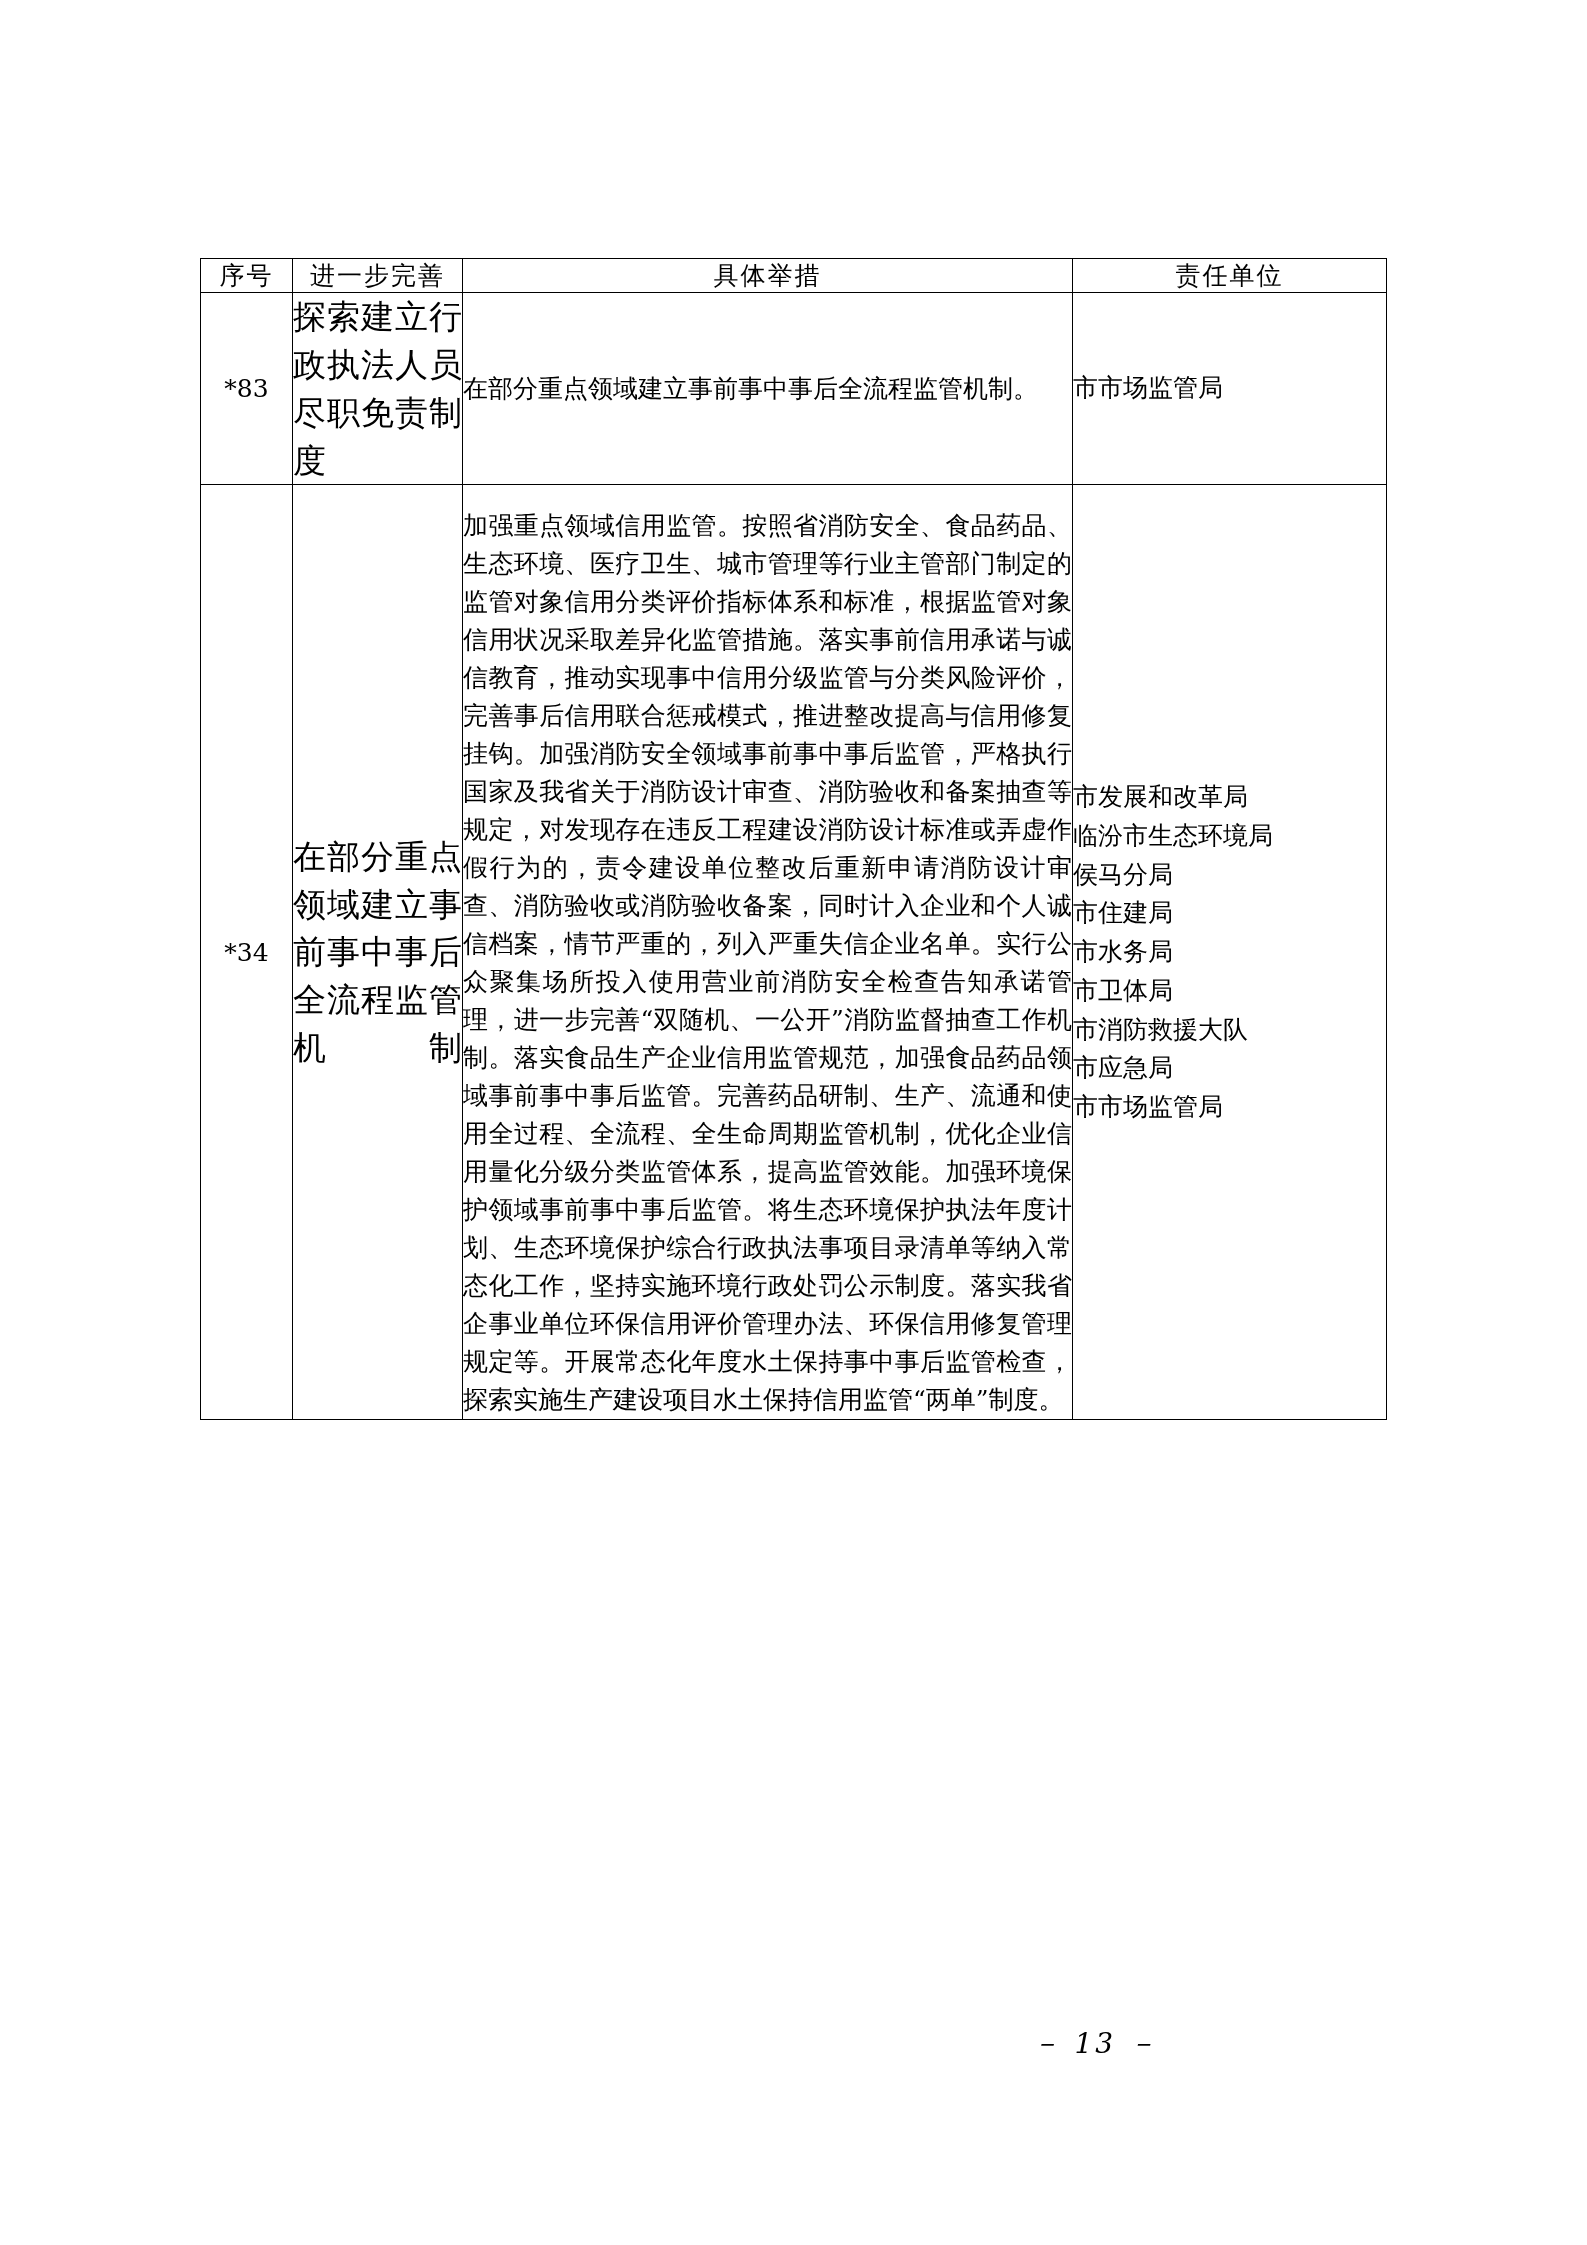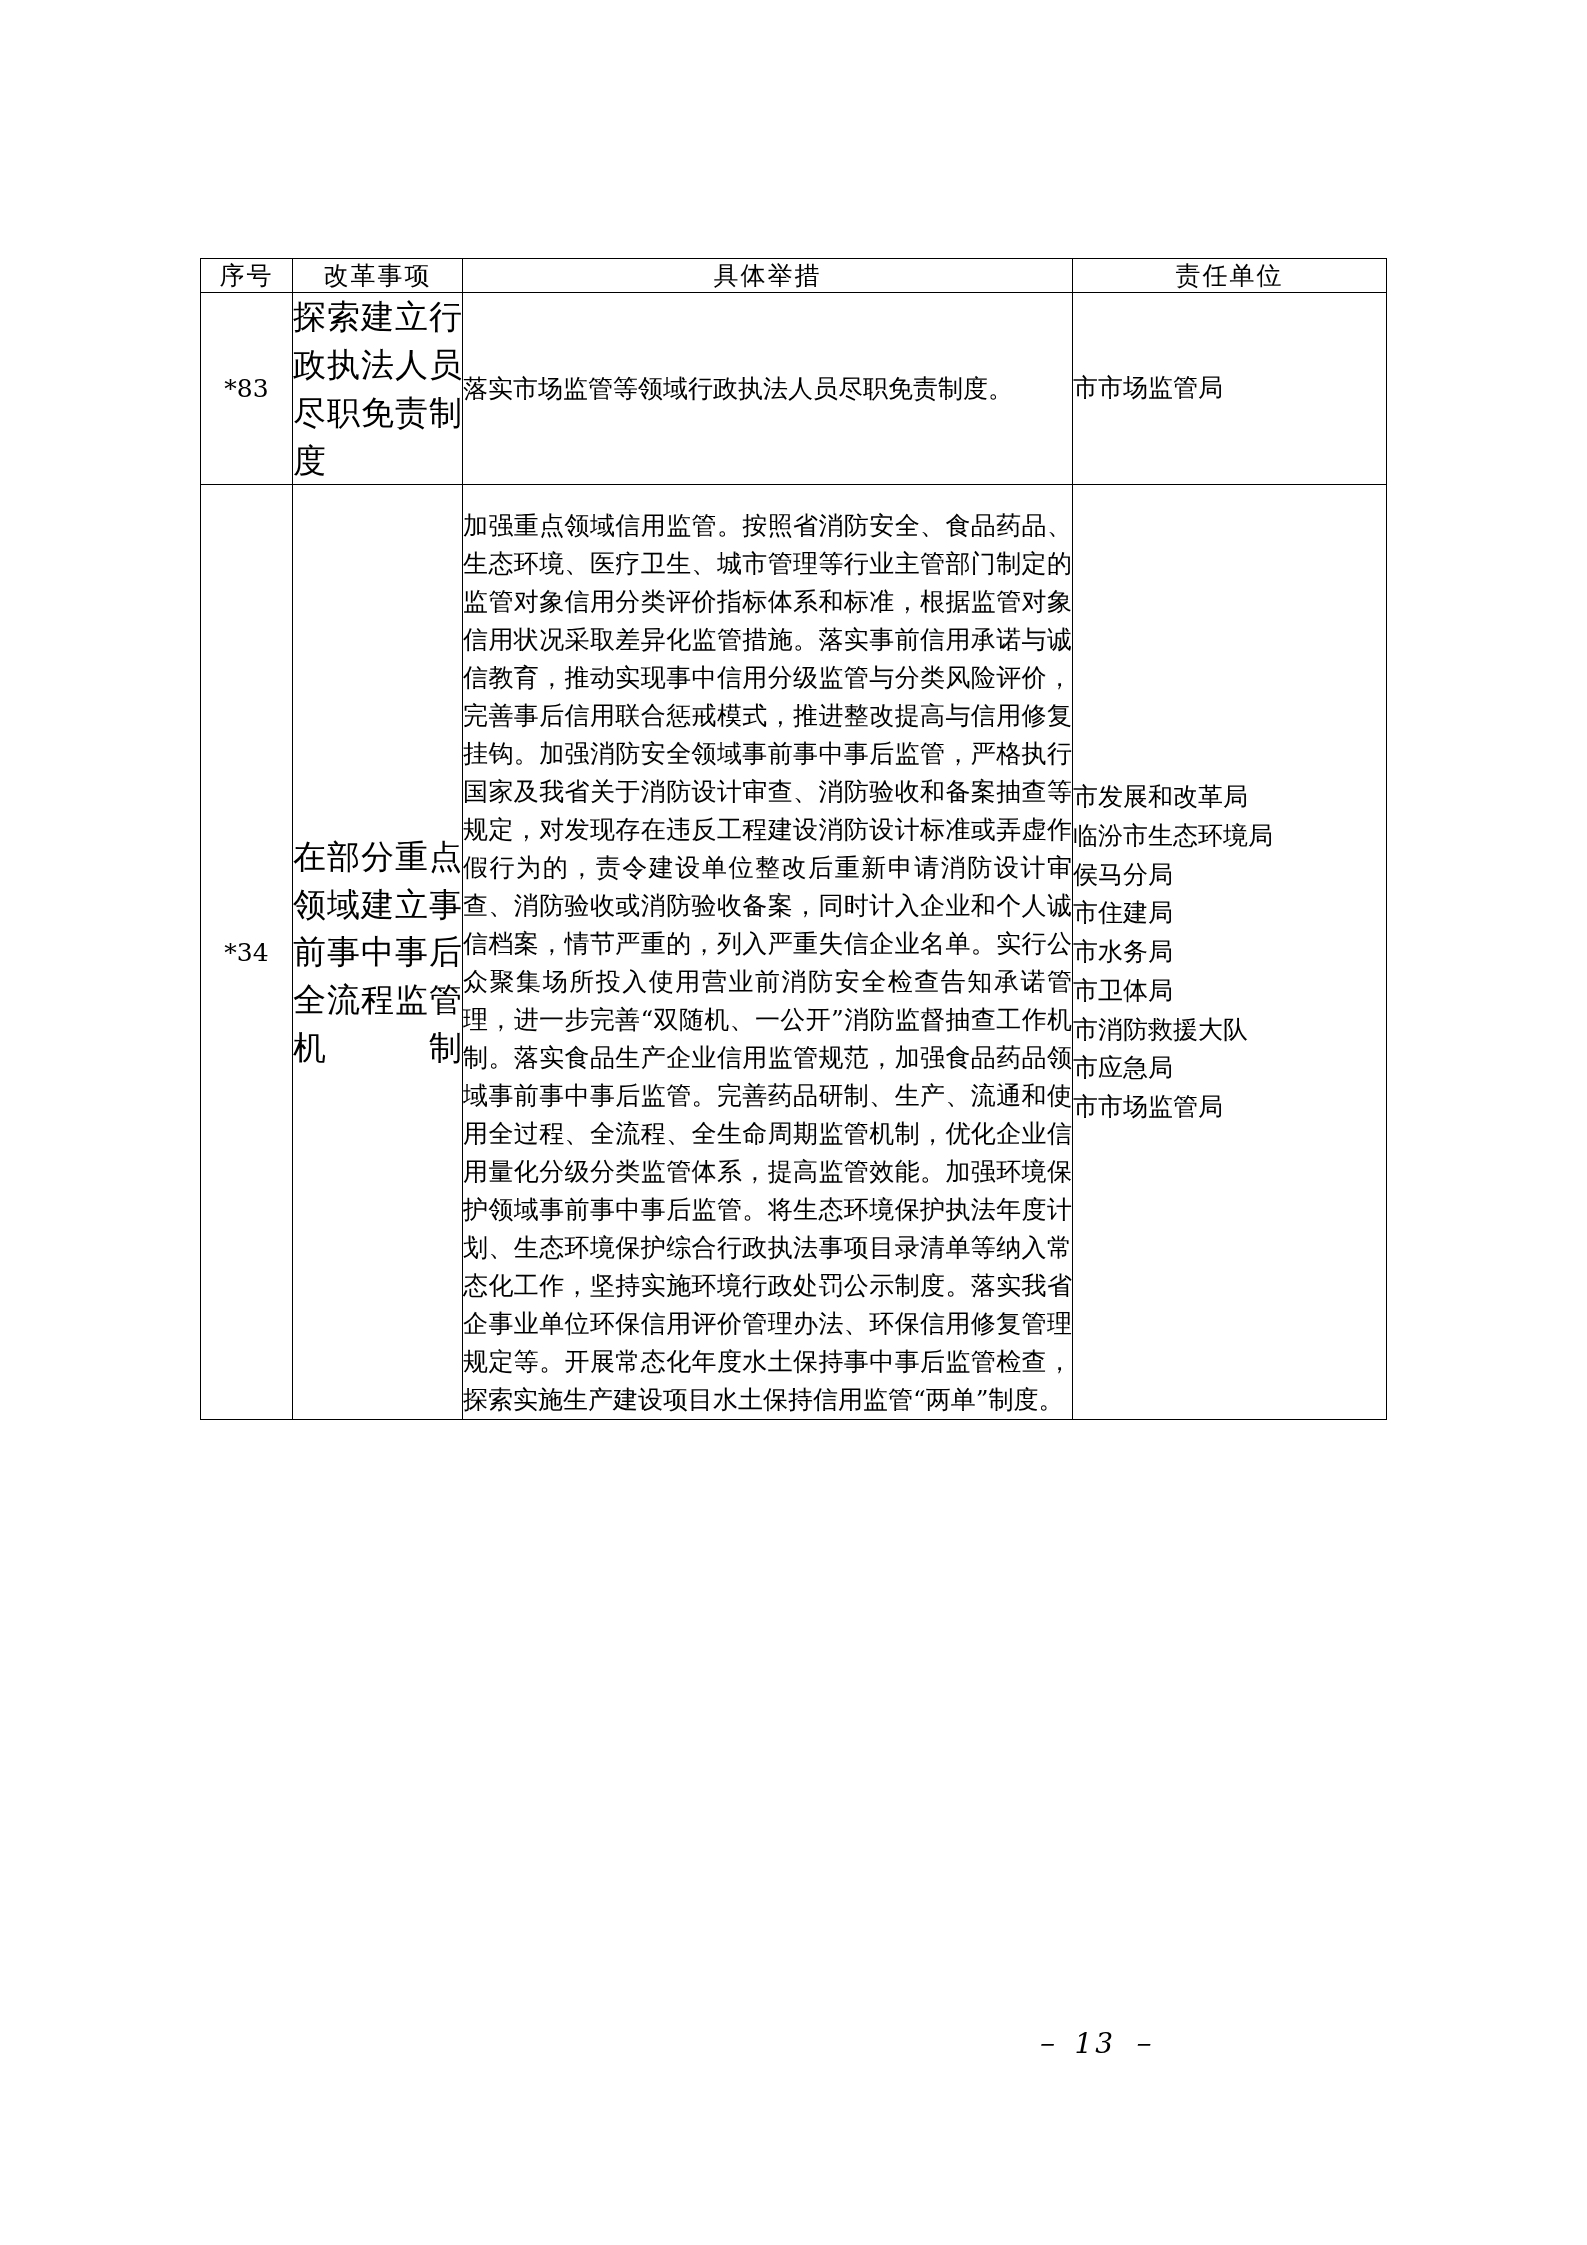--- a/index.html
+++ b/index.html
@@ -97,30 +97,30 @@
   <table class="doc-table">
     <colgroup>
       <col class="col-no">
       <col class="col-item">
       <col class="col-meas">
       <col class="col-unit">
     </colgroup>
     <thead>
       <tr>
         <th class="hdr-cell">序号</th>
-        <th class="hdr-cell">改革事项</th>
+        <th class="hdr-cell">进一步完善</th>
         <th class="hdr-cell">具体举措</th>
         <th class="hdr-cell">责任单位</th>
       </tr>
     </thead>
     <tbody>
       <tr>
         <td class="no-cell">*83</td>
         <td class="item-cell">探索建立行政执法人员尽职免责制度</td>
-        <td class="meas-cell">落实市场监管等领域行政执法人员尽职免责制度。</td>
+        <td class="meas-cell">在部分重点领域建立事前事中事后全流程监管机制。</td>
         <td class="unit-cell">市市场监管局</td>
       </tr>
       <tr class="row-tall">
         <td class="no-cell">*34</td>
         <td class="item-cell">在部分重点领域建立事前事中事后全流程监管机制</td>
         <td class="meas-cell">加强重点领域信用监管。按照省消防安全、食品药品、生态环境、医疗卫生、城市管理等行业主管部门制定的监管对象信用分类评价指标体系和标准，根据监管对象信用状况采取差异化监管措施。落实事前信用承诺与诚信教育，推动实现事中信用分级监管与分类风险评价，完善事后信用联合惩戒模式，推进整改提高与信用修复挂钩。加强消防安全领域事前事中事后监管，严格执行国家及我省关于消防设计审查、消防验收和备案抽查等规定，对发现存在违反工程建设消防设计标准或弄虚作假行为的，责令建设单位整改后重新申请消防设计审查、消防验收或消防验收备案，同时计入企业和个人诚信档案，情节严重的，列入严重失信企业名单。实行公众聚集场所投入使用营业前消防安全检查告知承诺管理，进一步完善“双随机、一公开”消防监督抽查工作机制。落实食品生产企业信用监管规范，加强食品药品领域事前事中事后监管。完善药品研制、生产、流通和使用全过程、全流程、全生命周期监管机制，优化企业信用量化分级分类监管体系，提高监管效能。加强环境保护领域事前事中事后监管。将生态环境保护执法年度计划、生态环境保护综合行政执法事项目录清单等纳入常态化工作，坚持实施环境行政处罚公示制度。落实我省企事业单位环保信用评价管理办法、环保信用修复管理规定等。开展常态化年度水土保持事中事后监管检查，探索实施生产建设项目水土保持信用监管“两单”制度。</td>
         <td class="unit-cell">市发展和改革局
 临汾市生态环境局
 侯马分局
 市住建局

